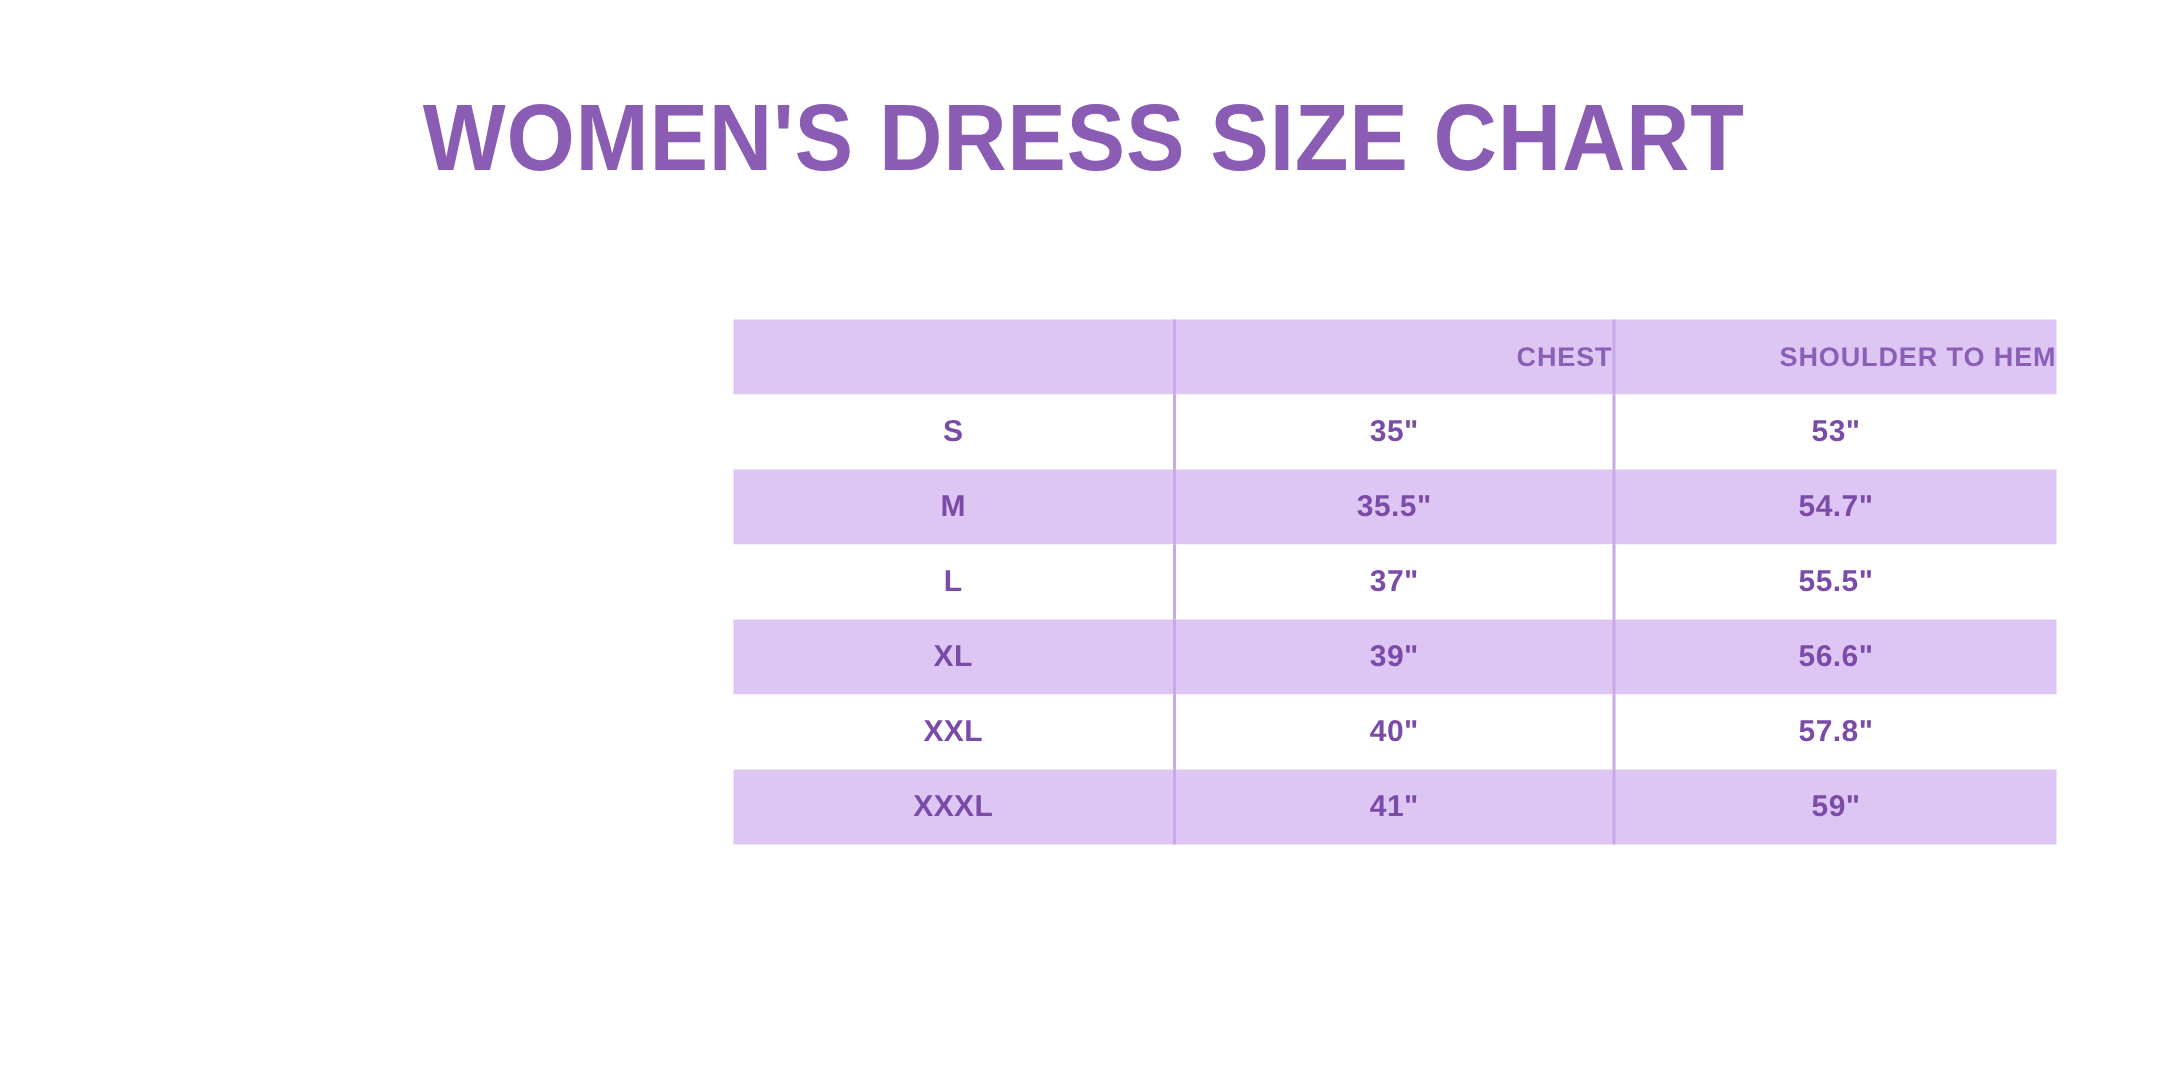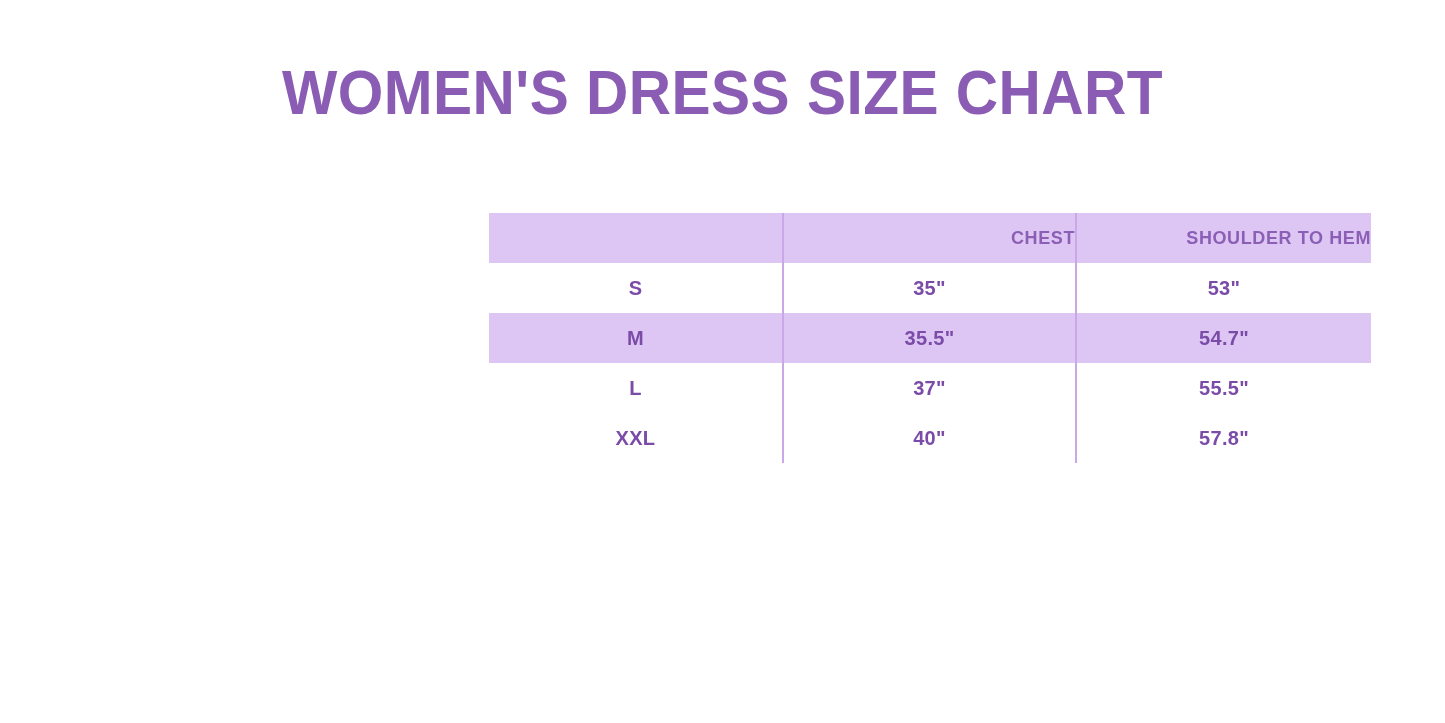--- a/index.html
+++ b/index.html
@@ -128,22 +128,32 @@
         <tr class="data-row row-shaded">
           <td>M</td>
           <td class="sep">35.5"</td>
           <td class="sep">54.7"</td>
         </tr>
         <tr class="data-row row-plain">
           <td>L</td>
           <td class="sep">37"</td>
           <td class="sep">55.5"</td>
         </tr>
+        <tr class="data-row row-shaded">
+          <td>XL</td>
+          <td class="sep">39"</td>
+          <td class="sep">56.6"</td>
+        </tr>
         <tr class="data-row row-plain">
           <td>XXL</td>
           <td class="sep">40"</td>
           <td class="sep">57.8"</td>
+        </tr>
+        <tr class="data-row row-shaded">
+          <td>XXXL</td>
+          <td class="sep">41"</td>
+          <td class="sep">59"</td>
         </tr>
       </tbody>
     </table>
   </div>
 
 </div>
 
 </body></html>

